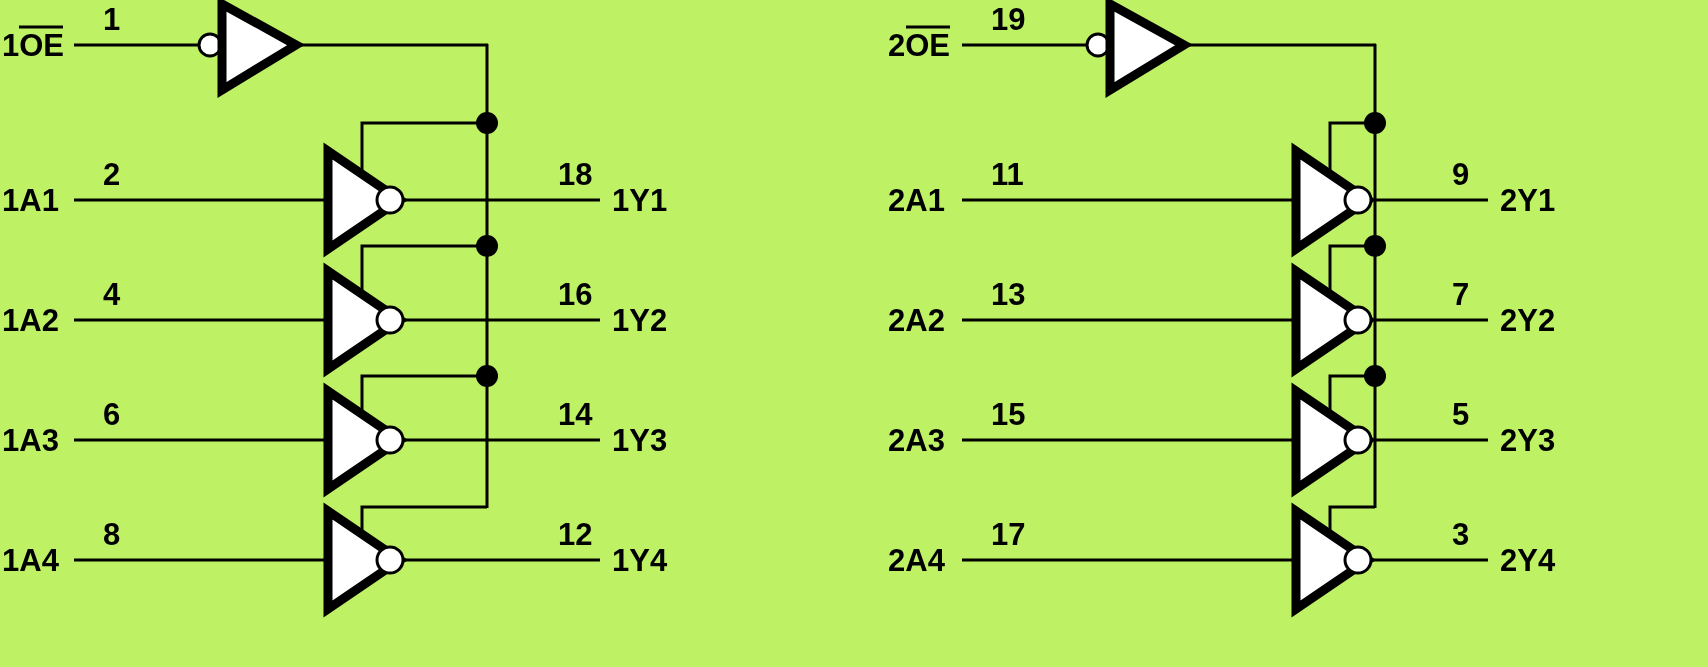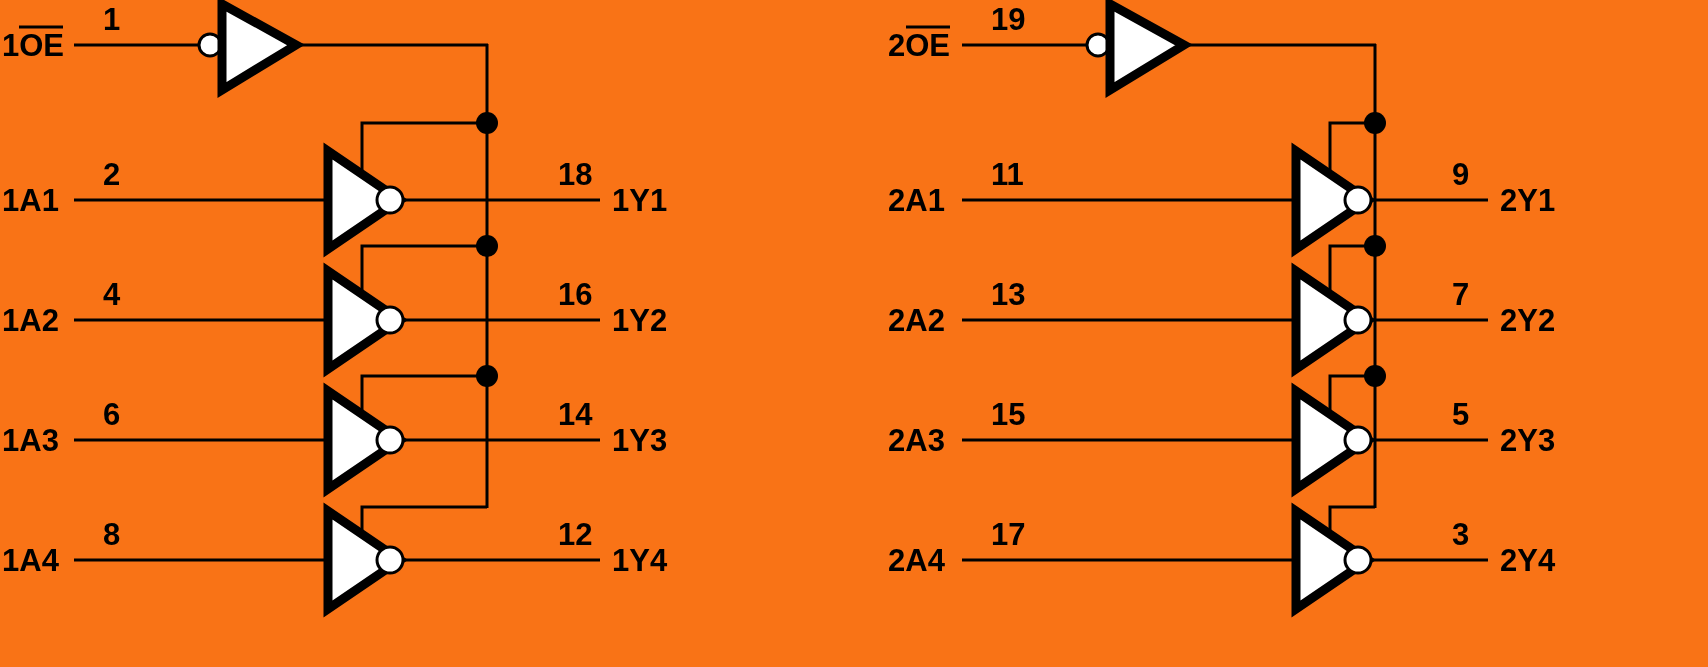--- a/index.html
+++ b/index.html
@@ -1,21 +1,21 @@
 <!DOCTYPE html>
 <html><head>
 <meta charset="utf-8">
 <style>
   html,body{margin:0;padding:0;background:#ffffff;}
   body{
     width:1708px;height:667px;overflow:hidden;
     font-family:"Liberation Sans", sans-serif;
     background:#ffffff;
   }
-  #diagram-root{position:relative;width:1708px;height:667px;background:#f97316;}
+  #diagram-root{position:relative;width:1708px;height:667px;background:#bef264;}
   svg#schematic{position:absolute;left:0;top:0;width:1708px;height:667px;display:block;}
   .wire{stroke:#000;stroke-width:3;fill:none;stroke-linecap:butt;}
   .gate-body{stroke:#000;stroke-width:9;fill:#ffffff;stroke-linejoin:miter;}
   .bubble{stroke:#000;stroke-width:3;fill:#ffffff;}
   .jdot{fill:#000;stroke:none;}
   .lbl{font-family:"Liberation Sans", sans-serif;font-weight:bold;fill:#000;}
   .sig-label{font-size:31px;}
   .pin-label{font-size:31px;}
   .ovl{stroke:#000;stroke-width:3.2;}
 </style>

